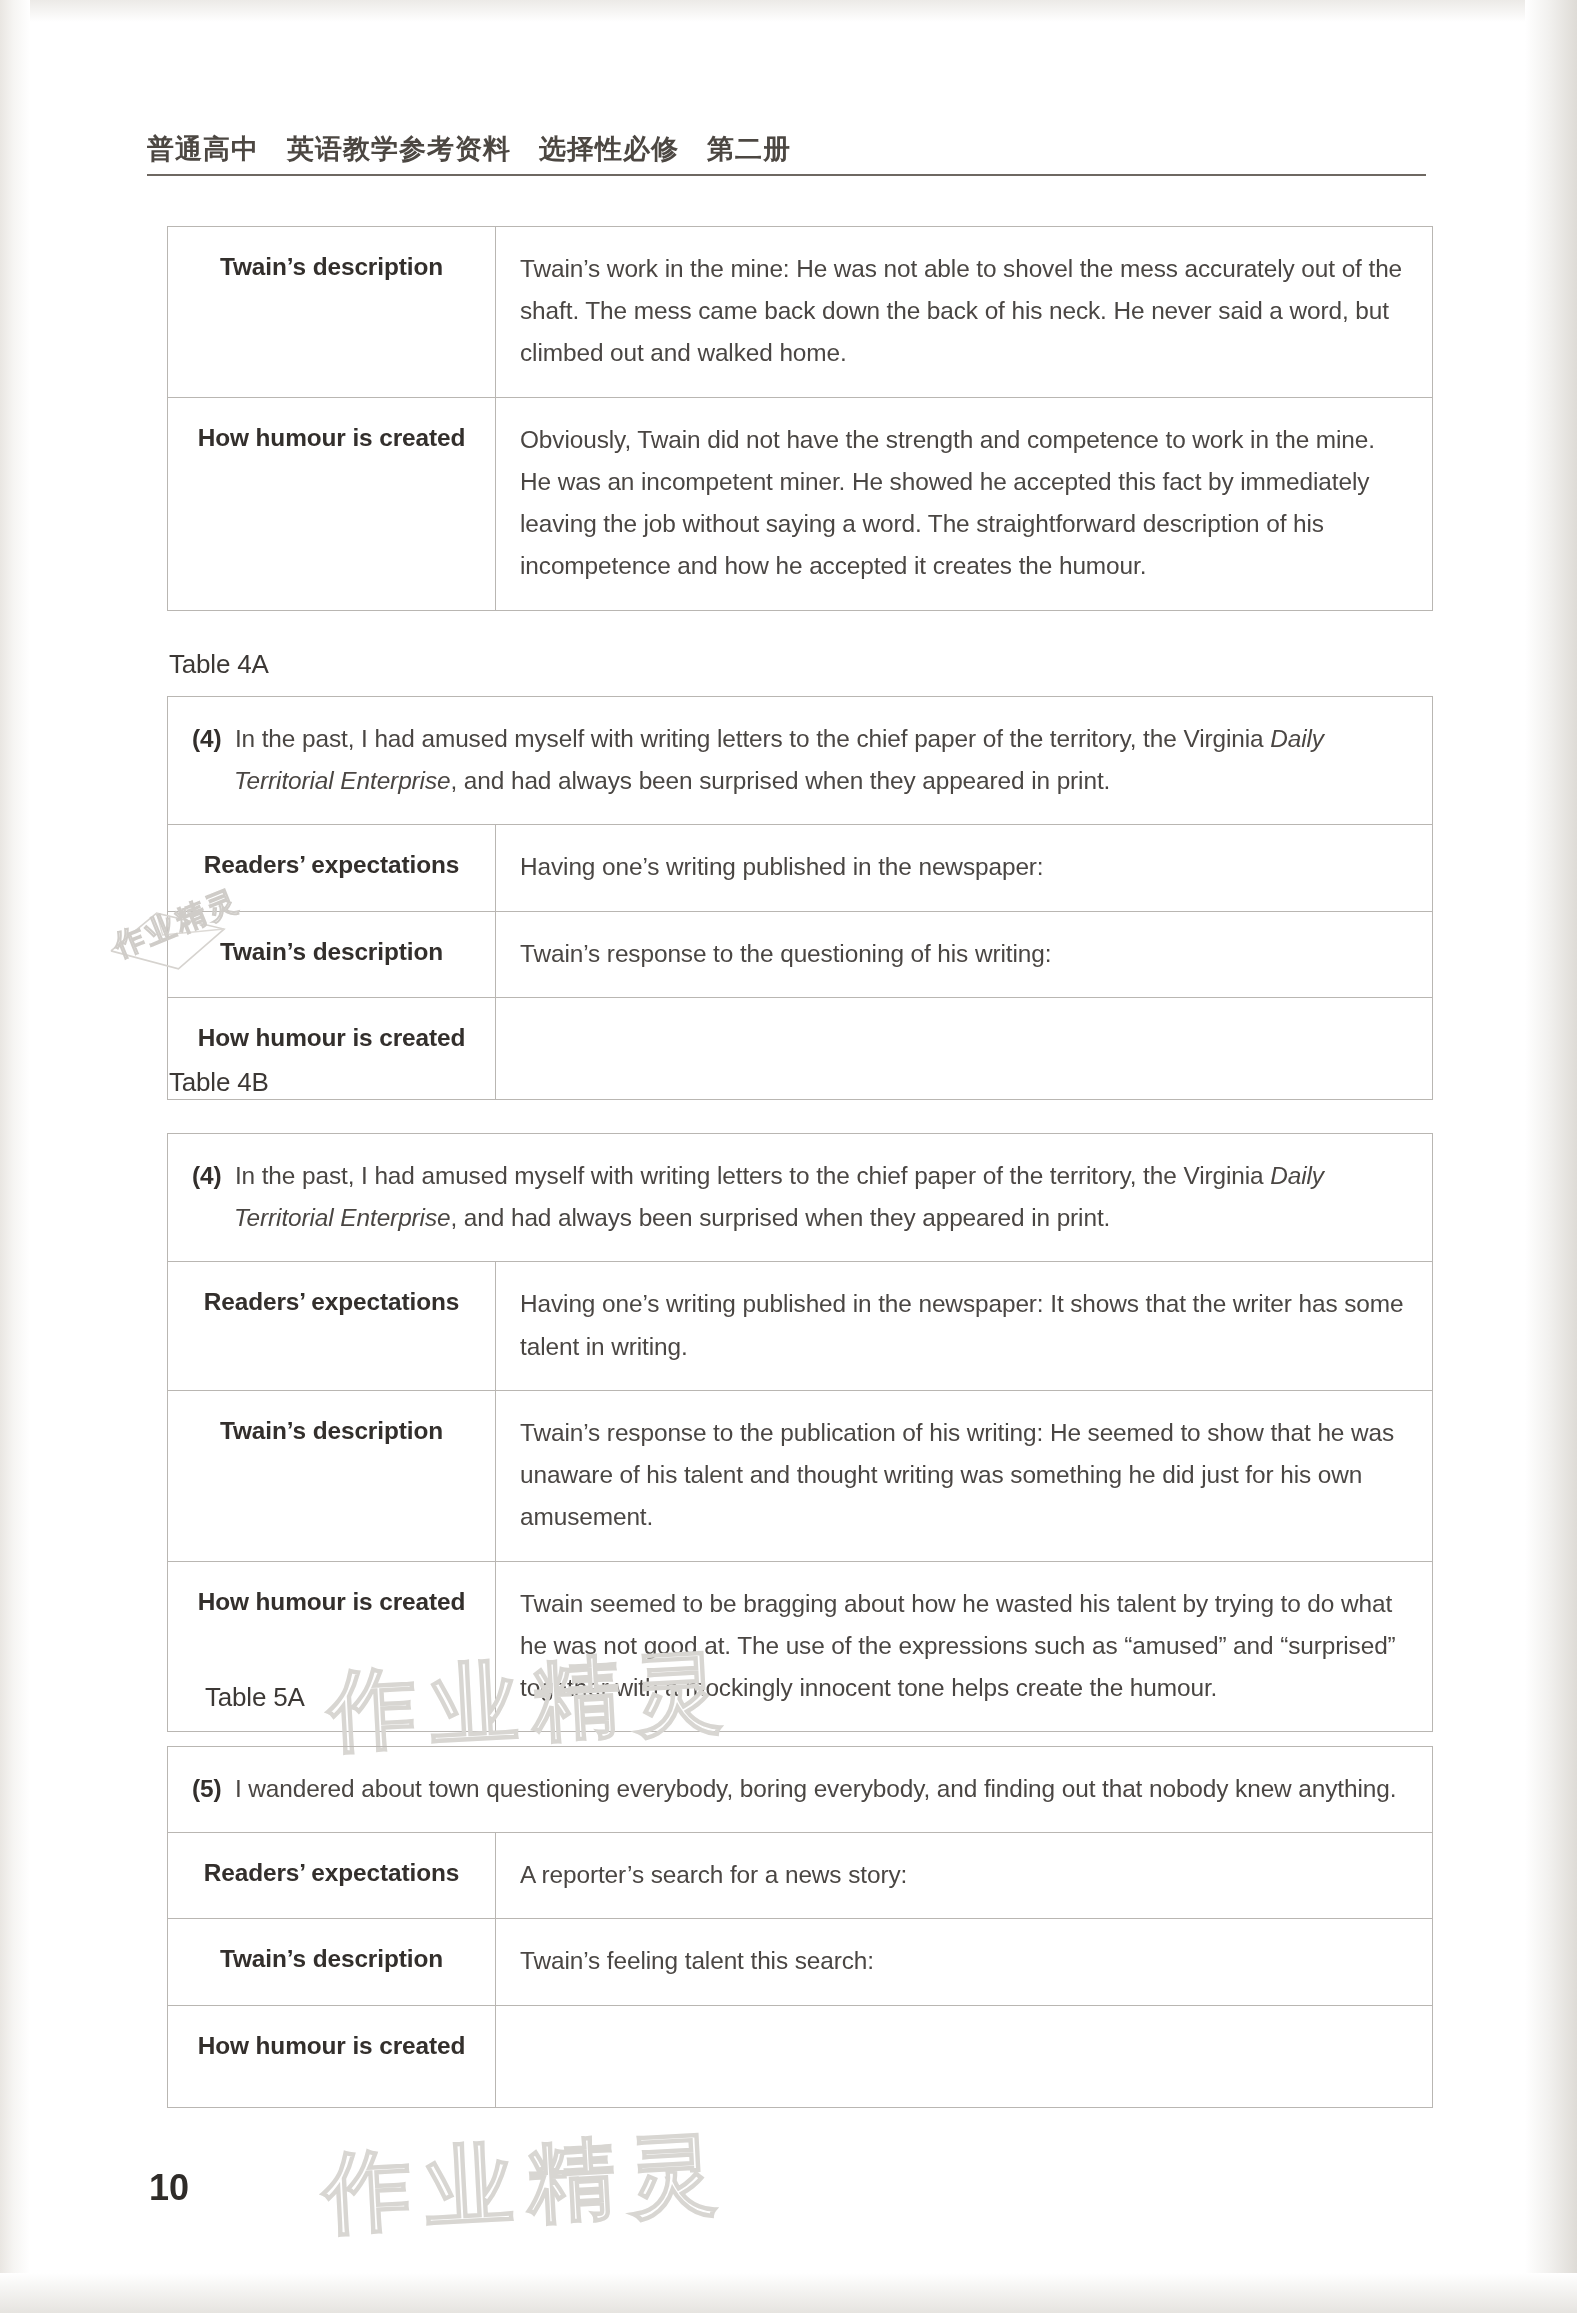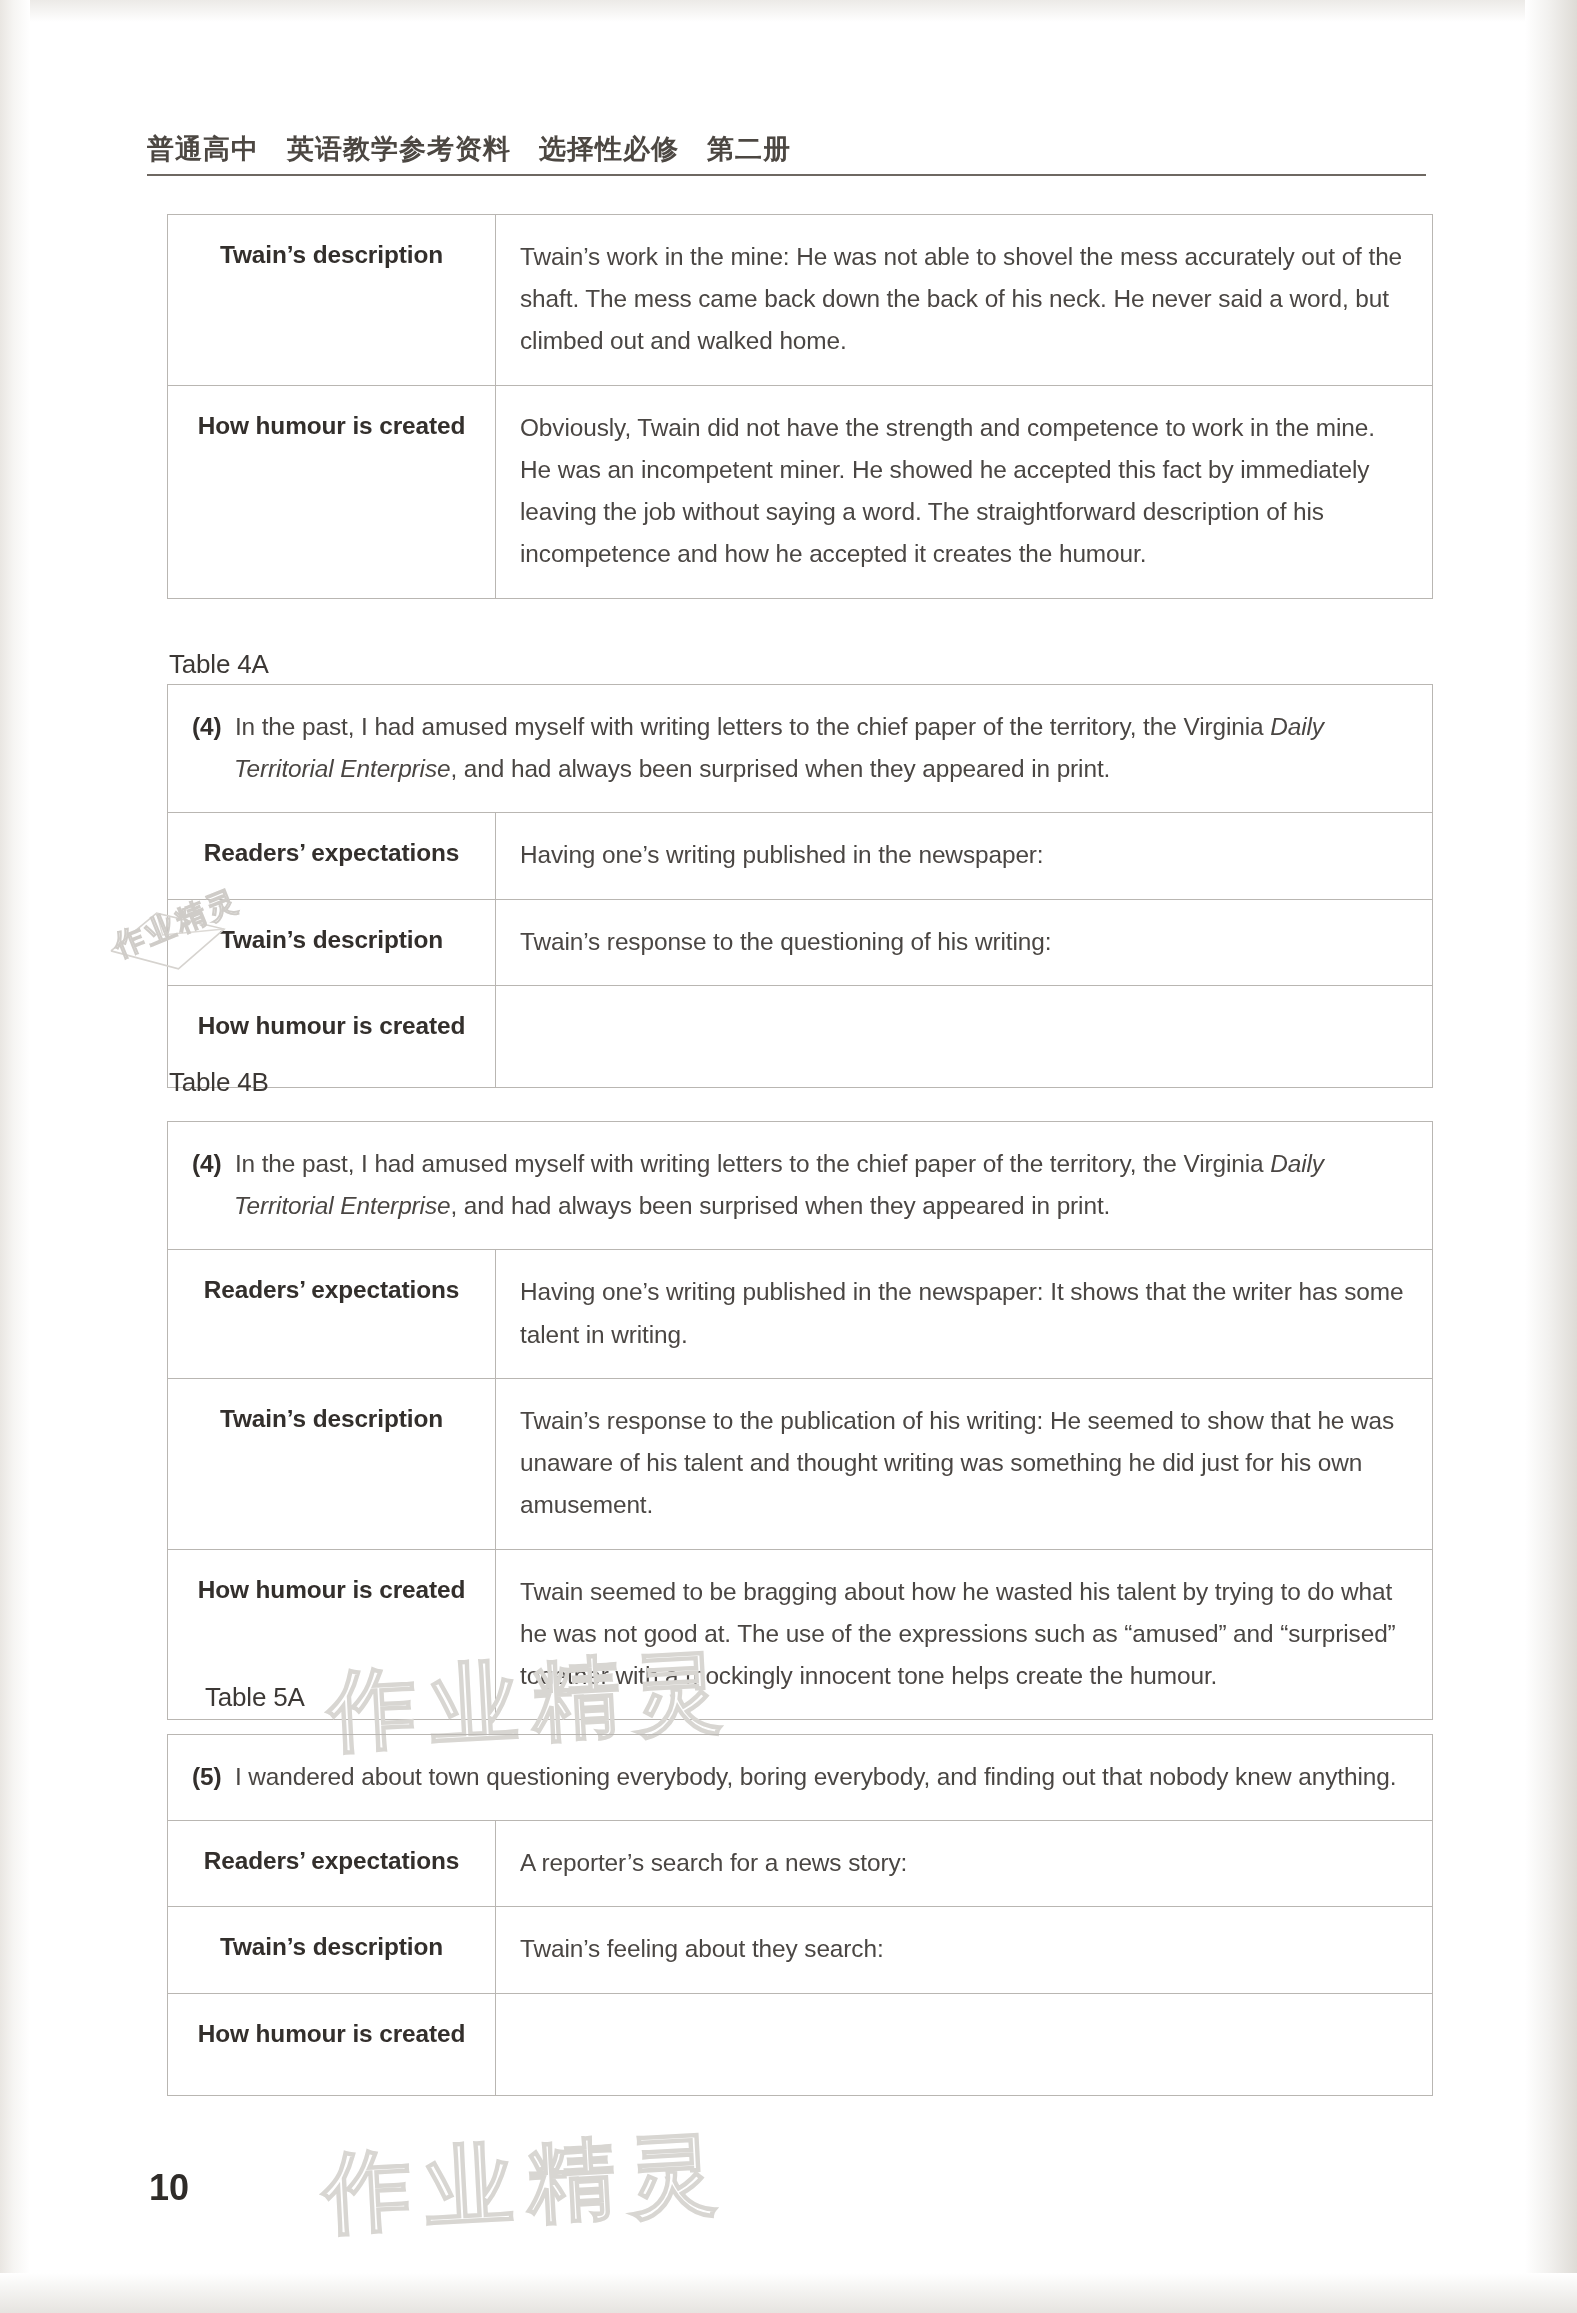--- a/index.html
+++ b/index.html
@@ -80,20 +80,21 @@
   }
 
   
   .tbl {
     position: absolute;
     border: 1px solid #b9b6b2;
     border-collapse: collapse;
     background: transparent;
     width: 1266px;
     left: 167px;
+    margin-top: 12px;
   }
   .tbl td {
     border: 1px solid #b9b6b2;
     padding: 0;
     vertical-align: top;
     background: transparent;
   }
   .cell-label {
     width: 299px;
     text-align: center;
@@ -298,21 +299,21 @@
             <span class="q-num">(5)</span><span>&nbsp;&nbsp;</span><span class="q-body">I wandered about town questioning everybody, boring everybody, and finding out that nobody knew anything.</span>
           </span>
         </td>
       </tr>
       <tr>
         <td class="cell-label">Readers’ expectations</td>
         <td class="cell-body">A reporter’s search for a news story:</td>
       </tr>
       <tr>
         <td class="cell-label">Twain’s description</td>
-        <td class="cell-body">Twain’s feeling about they search:</td>
+        <td class="cell-body">Twain’s feeling talent this search:</td>
       </tr>
       <tr>
         <td class="cell-label">How humour is created</td>
         <td class="cell-body cell-empty"></td>
       </tr>
     </tbody>
       </table>
 
     <div class="pagenum">10</div>
     <div class="wm wm-bottom">作业精灵</div>

